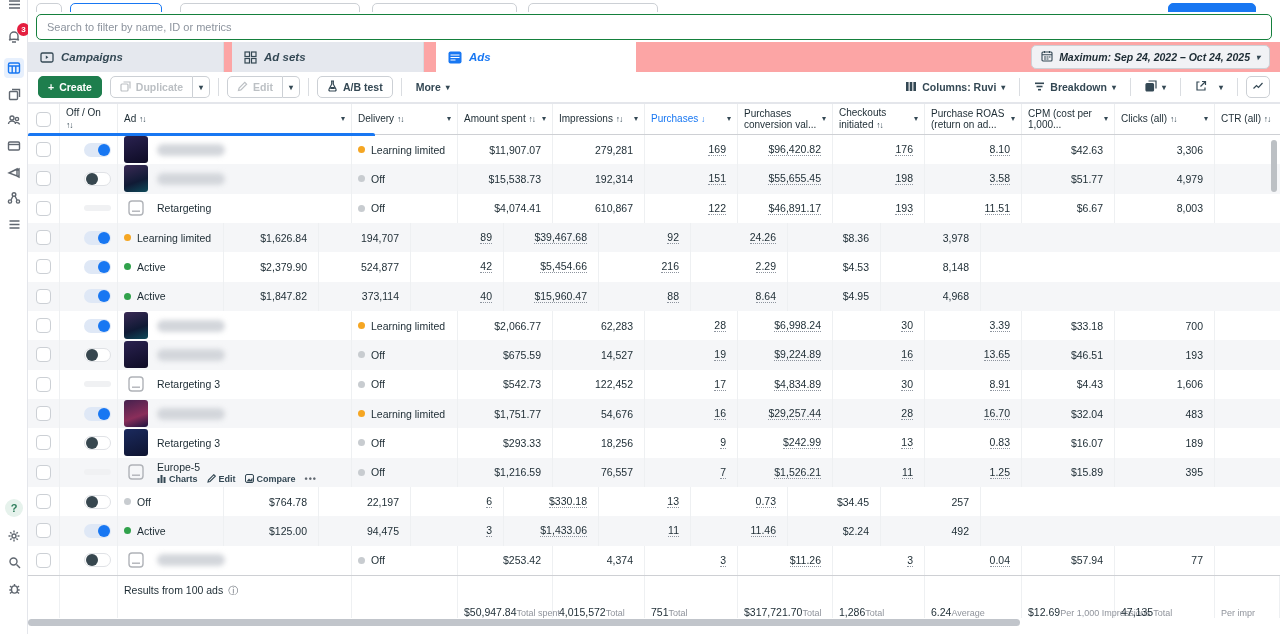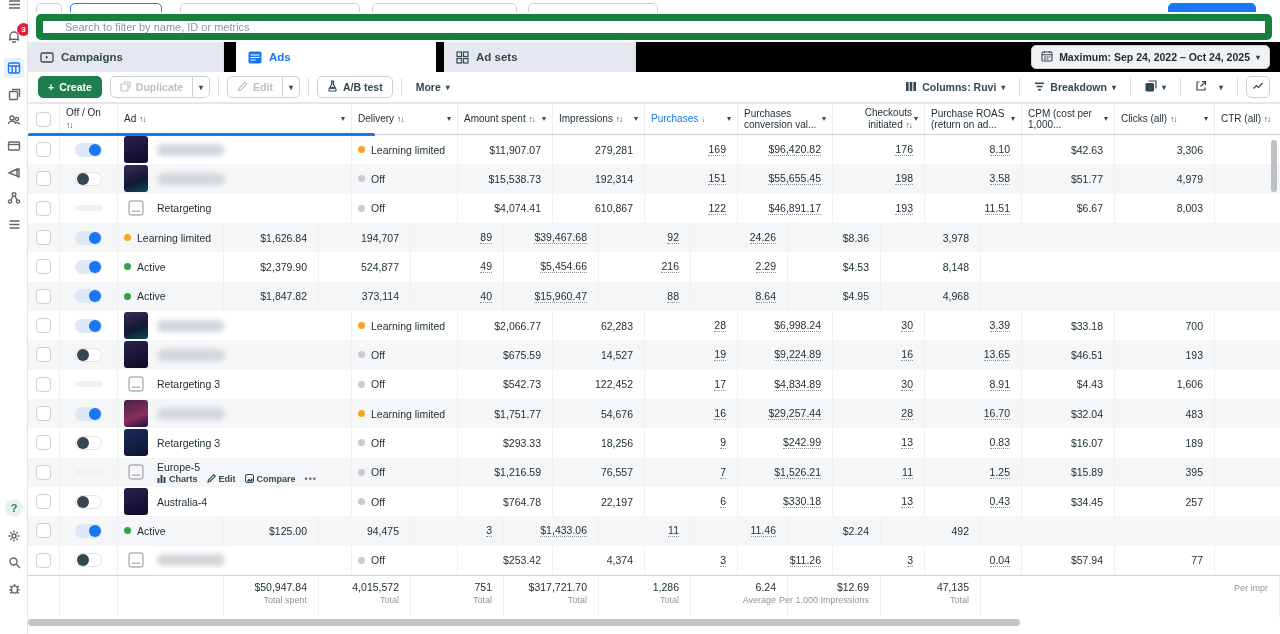--- a/index.html
+++ b/index.html
@@ -26,27 +26,27 @@
 
   
   .cutrow { height:12px; position:relative; background:#fff; overflow:hidden; }
   .cutbox { position:absolute; top:3px; height:16px; border:1px solid #ccd0d5;
     border-radius:5px; background:#fff; }
   .cutbox.bluebrd { border-color:#1877f2; }
   .cutbox.bluefill { background:#1877f2; border-color:#1877f2; }
 
   
   .searchrow { height:30px; padding:2px 8px 2px 8px; background:#fff; }
-  .searchrow input { width:100%; height:26px; border:7px solid #15803d; border-radius:5px;
-    font-size:11px; padding:0 22px; color:#1c2b33; background:#fff;
+  .searchrow input { width:100%; height:26px; border:1px solid #15803d; border-radius:5px;
+    font-size:11px; padding:0 10px; color:#1c2b33; background:#fff;
     font-family:"Liberation Sans", sans-serif; }
   .searchrow input::placeholder { color:#8d949e; }
 
   
-  .tabrow { height:30px; background:#000000; display:flex; align-items:stretch; position:relative; }
+  .tabrow { height:30px; background:#fca5a5; display:flex; align-items:stretch; position:relative;font-style:italic; }
   .tab { display:flex; align-items:center; gap:7px; padding:0 12px; font-size:11.5px;
     font-weight:bold; color:#344854; background:#e5e8ee; border-right:1px solid #d8dbe0;
     cursor:pointer; }
   .tab .ticon { display:flex; }
   .tab.campaigns { width:196px; }
   .tab.adsets { width:192px; margin-left:8px; }
   .tab.ads { width:200px; margin-left:12px; background:#fff; color:#1877f2; border-right:none; }
   .datebtn { position:absolute; right:10px; top:3px; height:24px; background:#f1f2f5;
     border:1px solid #ccd0d5; border-radius:5px; display:flex; align-items:center; gap:6px;
     padding:0 9px; font-size:10.5px; font-weight:bold; color:#1c2b33; cursor:pointer; }
@@ -84,28 +84,28 @@
   .tbody { height:440px; display:flex; flex-direction:column; }
   .tr { display:flex; height:29.333px; align-items:center; background:#fff; }
   .tr:nth-child(even) { background:#f5f6f8; }
   .td { display:flex; align-items:center; height:100%; padding:0 6px;
     border-right:1px solid #eef0f2; font-size:10.5px; overflow:hidden; }
   .num { justify-content:flex-end; padding-right:11px; font-size:10.5px; color:#1c2b33; }
   .lk { border-bottom:1px dotted #8d949e; }
 
   
   .c-check { width:32px; justify-content:center; padding:0; }
-  .c-toggle { width:58px; justify-content:center; }
+  .c-toggle { width:58px; justify-content:flex-end; }
   .c-ad { width:234px; }
   .c-delivery { width:106px; }
   .c-spent { width:95px; }
   .c-imps { width:92px; }
   .c-pur { width:93px; }
   .c-conv { width:95px; }
-  .c-chk { width:92px;text-align:right; }
+  .c-chk { width:92px; }
   .c-roas { width:97px; }
   .c-cpm { width:93px; }
   .c-clicks { width:100px; }
   .c-ctr { flex:1; border-right:none; }
 
   .cb { width:15px; height:15px; border:1px solid #ccd0d5; border-radius:4px; background:#fff;
     display:inline-block; cursor:pointer; }
 
   .toggle { width:27px; height:14px; border-radius:8px; position:relative; display:inline-block;
     cursor:pointer; }
@@ -136,21 +136,21 @@
   .actions .dots { letter-spacing:1px; color:#606770; cursor:pointer; }
 
   .dot { width:7px; height:7px; border-radius:50%; margin-right:6px; flex:0 0 7px; }
   .dot.learning { background:#f5a623; }
   .dot.active { background:#31a24c; }
   .dot.off { background:#c8ccd0; }
   .dlabel { font-size:10.5px; color:#1c2b33; white-space:nowrap; }
 
   
   .tfoot { display:flex; height:43px; border-top:1px solid #ced0d4; background:#fff; }
-  .tf { display:flex; flex-direction:column; align-items:flex-end; justify-content:flex-start;
+  .tf { display:flex; flex-direction:row; align-items:flex-end; justify-content:flex-start;
     padding:5px 11px 0 6px; border-right:1px solid #eef0f2; }
   .tf .fv { font-size:10.5px; color:#1c2b33; }
   .tf .fc { font-size:9px; color:#90949c; margin-top:2px; white-space:nowrap; }
   .tf.lbl { align-items:flex-start; flex-direction:row; gap:5px; padding-top:8px; }
   .results-label { font-size:10.5px; color:#1c2b33; }
   .info-i { font-size:10px; color:#606770; }
 
   
   .hscroll-track { height:10px; background:#fff; position:relative; }
   .hscroll { position:absolute; left:0px; top:1px; width:992px; height:7px;
@@ -259,40 +259,40 @@
 
     <div class="tabrow">
       <div class="tab campaigns">
         <span class="ticon">
           <svg width="14" height="12" viewBox="0 0 14 12" fill="none" stroke="#344854" stroke-width="1.3">
               <rect x="1" y="2" width="12" height="9" rx="1.5"></rect>
               <path d="M5.8 8l2.6-1.8L5.8 4.4z" fill="#344854" stroke="none"></path>
             </svg>
         </span>
         <span>Campaigns</span>
-      </div>
-      <div class="tab ads">
-        <span class="ticon">
-          <svg width="14" height="13" viewBox="0 0 14 13">
-              <rect x="0.5" y="0.5" width="13" height="12" rx="2" fill="#1877f2"></rect>
-              <path d="M2.5 4h9M2.5 6.5h9M2.5 9h5" stroke="#fff" stroke-width="1.2"></path>
-            </svg>
-        </span>
-        <span>Ads</span>
       </div>
       <div class="tab adsets">
         <span class="ticon">
           <svg width="13" height="13" viewBox="0 0 13 13" fill="none" stroke="#344854" stroke-width="1.2">
               <rect x="1" y="1" width="4.5" height="4.5"></rect>
               <rect x="7.5" y="1" width="4.5" height="4.5"></rect>
               <rect x="1" y="7.5" width="4.5" height="4.5"></rect>
               <rect x="7.5" y="7.5" width="4.5" height="4.5"></rect>
             </svg>
         </span>
         <span>Ad sets</span>
+      </div>
+      <div class="tab ads">
+        <span class="ticon">
+          <svg width="14" height="13" viewBox="0 0 14 13">
+              <rect x="0.5" y="0.5" width="13" height="12" rx="2" fill="#1877f2"></rect>
+              <path d="M2.5 4h9M2.5 6.5h9M2.5 9h5" stroke="#fff" stroke-width="1.2"></path>
+            </svg>
+        </span>
+        <span>Ads</span>
       </div>
       <div class="datebtn">
         <span>
           <svg width="12" height="12" viewBox="0 0 12 12" fill="none" stroke="#344854" stroke-width="1.1">
               <rect x="1" y="2" width="10" height="9" rx="1"></rect>
               <path d="M1 4.8h10M3.5 1v2M8.5 1v2M3 7h2M5.5 7h2M8 7h1.5M3 9h2M5.5 9h2"></path>
             </svg>
         </span>
         <span>Maximum: Sep 24, 2022 – Oct 24, 2025</span>
         <span class="caret">▾</span>
@@ -619,21 +619,21 @@
                 <i></i>
               </span>
             </div>
     <div class="td c-delivery">
       <span class="dot active"></span>
       <span class="dlabel">Active</span>
     </div>
     <div class="td num c-spent">$2,379.90</div>
     <div class="td num c-imps">524,877</div>
     <div class="td num c-pur link">
-              <span class="lk">49</span>
+              <span class="lk">42</span>
             </div>
     <div class="td num c-conv link">
               <span class="lk">$5,454.66</span>
             </div>
     <div class="td num c-chk link">
               <span class="lk">216</span>
             </div>
     <div class="td num c-roas link">
               <span class="lk">2.29</span>
             </div>
@@ -931,44 +931,37 @@
   </div>
           <div class="tr">
     <div class="td c-check">
               <span class="cb"></span>
             </div>
     <div class="td c-toggle">
               <span class="toggle t-off">
                 <i></i>
               </span>
             </div>
-    <div class="td c-ad">
-      <span class="thumb g-dark"></span>
-      <span class="adtext">
-        <span class="ad-name">Australia-4</span>
-
-      </span>
-    </div>
     <div class="td c-delivery">
       <span class="dot off"></span>
       <span class="dlabel">Off</span>
     </div>
     <div class="td num c-spent">$764.78</div>
     <div class="td num c-imps">22,197</div>
     <div class="td num c-pur link">
               <span class="lk">6</span>
             </div>
     <div class="td num c-conv link">
               <span class="lk">$330.18</span>
             </div>
     <div class="td num c-chk link">
               <span class="lk">13</span>
             </div>
     <div class="td num c-roas link">
-              <span class="lk">0.43</span>
+              <span class="lk">0.73</span>
             </div>
     <div class="td num c-cpm">$34.45</div>
     <div class="td num c-clicks">257</div>
     <div class="td num c-ctr"></div>
   </div>
           <div class="tr">
     <div class="td c-check">
               <span class="cb"></span>
             </div>
     <div class="td c-toggle">
@@ -1039,20 +1032,24 @@
             </div>
     <div class="td num c-cpm">$57.94</div>
     <div class="td num c-clicks">77</div>
     <div class="td num c-ctr"></div>
   </div>
         </div>
 
       <div class="tfoot">
         <div class="tf c-check"></div>
         <div class="tf c-toggle"></div>
+        <div class="tf c-ad lbl">
+          <span class="results-label">Results from 100 ads</span>
+          <span class="info-i">ⓘ</span>
+        </div>
         <div class="tf c-delivery"></div>
         <div class="tf c-spent">
             <span class="fv">$50,947.84</span>
             <span class="fc">Total spent</span>
           </div>
         <div class="tf c-imps">
             <span class="fv">4,015,572</span>
             <span class="fc">Total</span>
           </div>
         <div class="tf c-pur">

